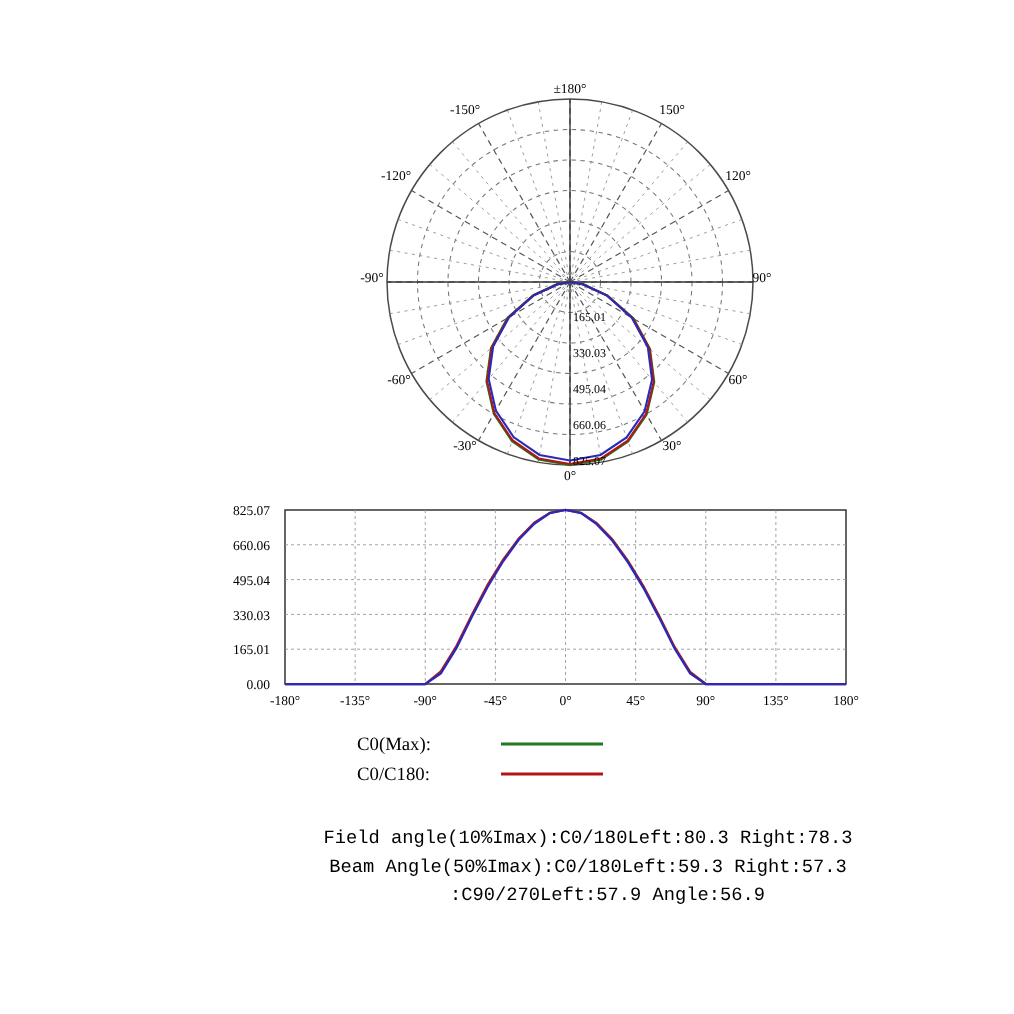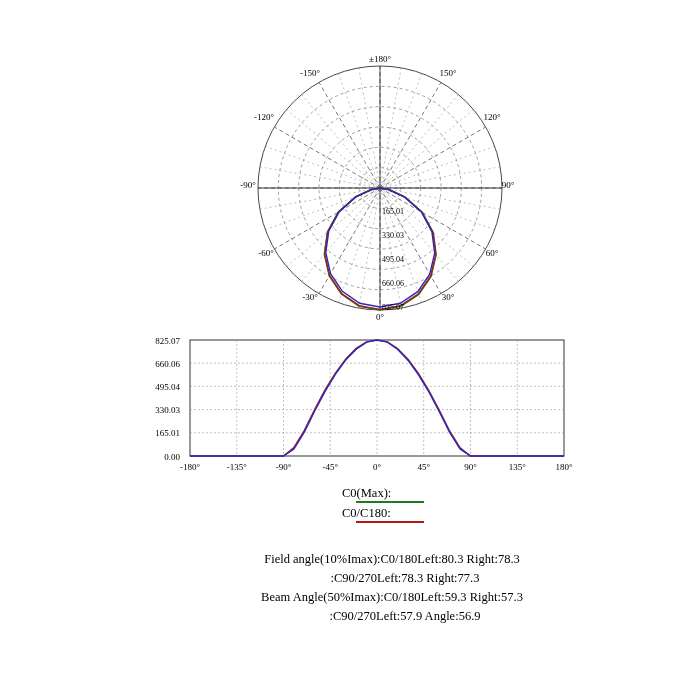--- a/index.html
+++ b/index.html
@@ -47,21 +47,20 @@
     position: absolute;
     left: 196px;
     top: 486px;
     width: 300px;
   }
   .legend-row {
     display: flex;
     align-items: center;
     height: 20px;
     font-size: 12.5px;
-    flex-direction: column;
   }
   .legend-label {
     width: 92px;
     white-space: nowrap;
   }
   .legend-swatch {
     width: 68px;
     height: 0;
     border-top: 2px solid #000;
     margin-left: 4px;
@@ -70,21 +69,21 @@
   
   #footer {
     position: absolute;
     left: 140px;
     top: 550px;
     width: 420px;
     text-align: center;
     font-size: 12.5px;
     line-height: 19px;
   }
-  .foot-line { white-space: nowrap; }
+  .foot-line { white-space: nowrap; font-family: Liberation Mono, monospace; }
   .foot-line.indent { padding-left: 26px; }
 
   text { font-family: "Liberation Serif", serif; }
 </style>
 </head>
 <body>
 
 <div id="root">
 
   <div id="polar-wrap">
@@ -208,18 +207,17 @@
       <span class="legend-swatch" id="sw0" style="border-top-color: rgb(31, 122, 31);"></span>
     </div>
     <div class="legend-row">
       <span class="legend-label">C0/C180:</span>
       <span class="legend-swatch" id="sw1" style="border-top-color: rgb(176, 24, 24);"></span>
     </div>
   </div>
 
   <div id="footer">
     <div class="foot-line">Field angle(10%Imax):C0/180Left:80.3 Right:78.3</div>
-    <div class="foot-line indent">:C90/270Left:78.3 Right:77.3</div>
     <div class="foot-line">Beam Angle(50%Imax):C0/180Left:59.3 Right:57.3</div>
     <div class="foot-line indent">:C90/270Left:57.9 Angle:56.9</div>
   </div>
 
 </div>
 
 </body></html>

